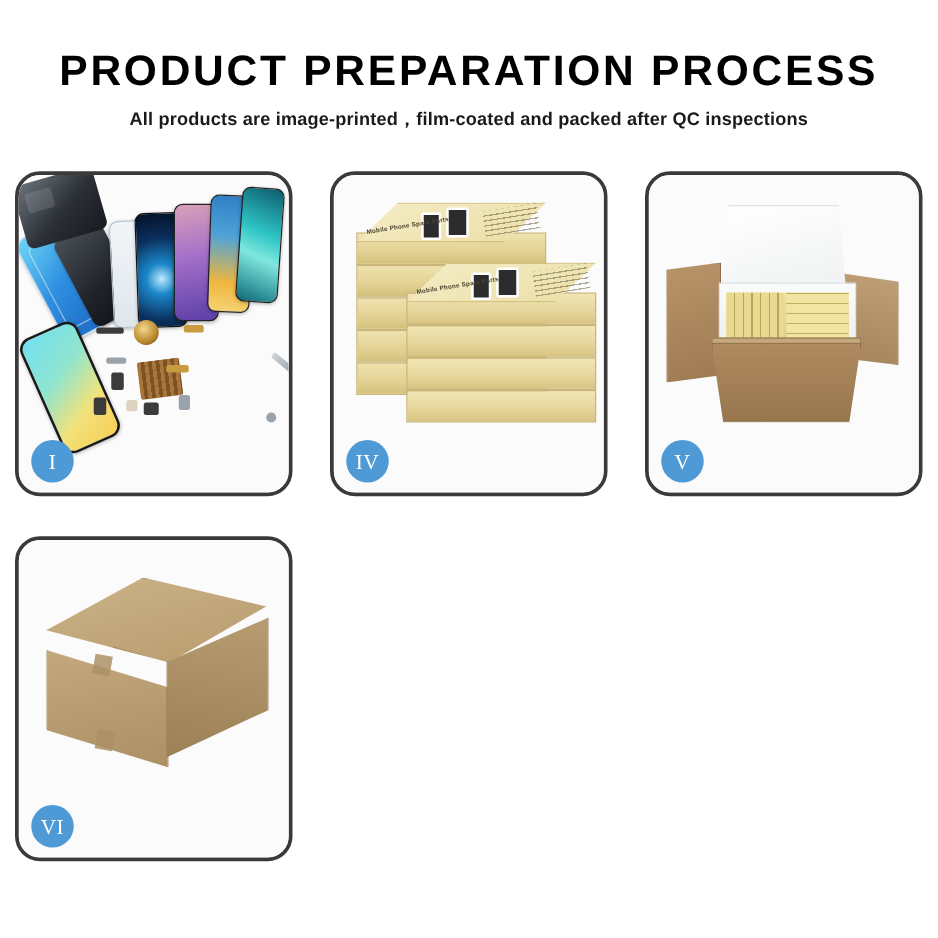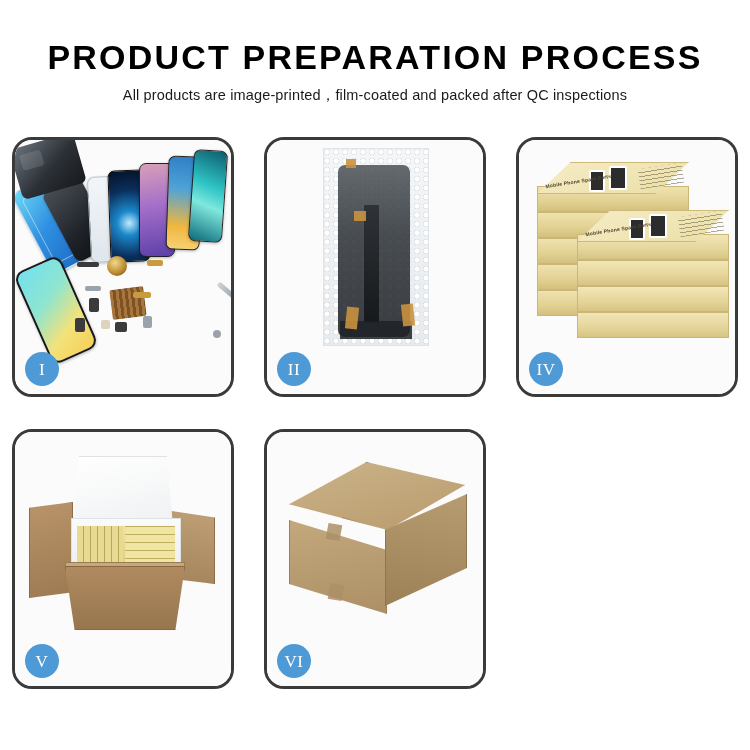--- a/index.html
+++ b/index.html
@@ -13,21 +13,21 @@
 
   
   .header { padding-top: 40px; text-align: center; }
   .title {
     font-size: 34px; font-weight: 700; color: #000000;
     letter-spacing: 2.2px; line-height: 1.0;
     font-family: "Liberation Sans", sans-serif;
   }
   .subtitle {
     margin-top: 12px; font-size: 14.5px; color: #1a1a1a;
-    letter-spacing: .15px; font-weight: 400;
+    letter-spacing: .15px; font-weight: 700;
   }
 
   
   .grid {
     position: absolute; left: 12px; top: 137px;
     width: 726px; height: 552px;
     display: grid;
     grid-template-columns: repeat(3, 1fr);
     grid-template-rows: repeat(2, 1fr);
     column-gap: 30px; row-gap: 32px;
@@ -345,34 +345,20 @@
         <div class="chip" style="left:100px;top:182px;width:12px;height:10px;"></div>
         <div class="chip gold" style="left:118px;top:152px;width:18px;height:6px;"></div>
         <div class="chip silver" style="left:128px;top:176px;width:9px;height:12px;"></div>
         <div class="chip" style="left:60px;top:178px;width:10px;height:14px;"></div>
         <div class="tool"></div>
         <div class="chip silver" style="left:198px;top:190px;width:8px;height:8px;border-radius:50%;"></div>
       </div>
       <div class="badge">I</div>
     </div>
 
-    <div class="panel p2">
-      <div class="photo">
-        <div class="bwrap">
-          <div class="bflex"></div>
-          <div class="bstrip"></div>
-          <div class="bbot"></div>
-          <div class="btape bt1"></div>
-          <div class="btape bt2"></div>
-          <div class="btape bt3"></div>
-          <div class="btape bt4"></div>
-        </div>
-      </div>
-      <div class="badge">II</div>
-    </div>
 
 
     <div class="panel p4">
       <div class="photo">
         <div class="stackbox s5"></div>
         <div class="stackbox s4"></div>
         <div class="stackbox s3"></div>
         <div class="stackbox s2"></div>
         <div class="stackbox s1"></div>
         <div class="topface tf1"></div>

